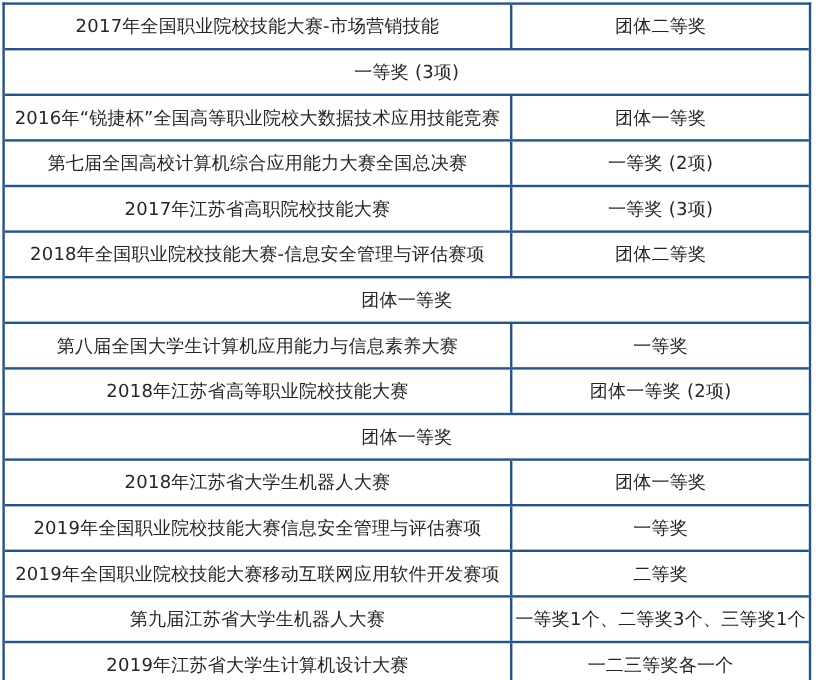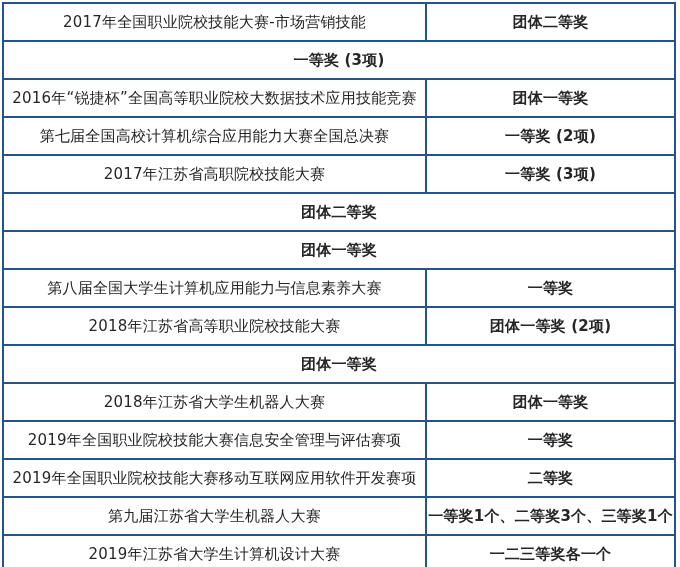--- a/index.html
+++ b/index.html
@@ -45,21 +45,20 @@
     white-space: nowrap;
     overflow: hidden;
     letter-spacing: 0.2px;
   }
   .cell.left {
     width: 423px;
     border-right: 2px solid var(--border-color);
   }
   .cell.right {
     flex: 1;
-    font-weight: bold;
   }
 </style>
 </head>
 <body>
 
 <div class="awards-table">
 
   <div class="row">
     <div class="cell left">2017年全国职业院校技能大赛-市场营销技能</div>
     <div class="cell right">团体二等奖</div>
@@ -78,20 +77,21 @@
     <div class="cell left">第七届全国高校计算机综合应用能力大赛全国总决赛</div>
     <div class="cell right">一等奖 (2项)</div>
   </div>
 
   <div class="row">
     <div class="cell left">2017年江苏省高职院校技能大赛</div>
     <div class="cell right">一等奖 (3项)</div>
   </div>
 
   <div class="row">
+    <div class="cell left">2018年全国职业院校技能大赛-信息安全管理与评估赛项</div>
     <div class="cell right">团体二等奖</div>
   </div>
 
   <div class="row">
     <div class="cell right">团体一等奖</div>
   </div>
 
   <div class="row">
     <div class="cell left">第八届全国大学生计算机应用能力与信息素养大赛</div>
     <div class="cell right">一等奖</div>

